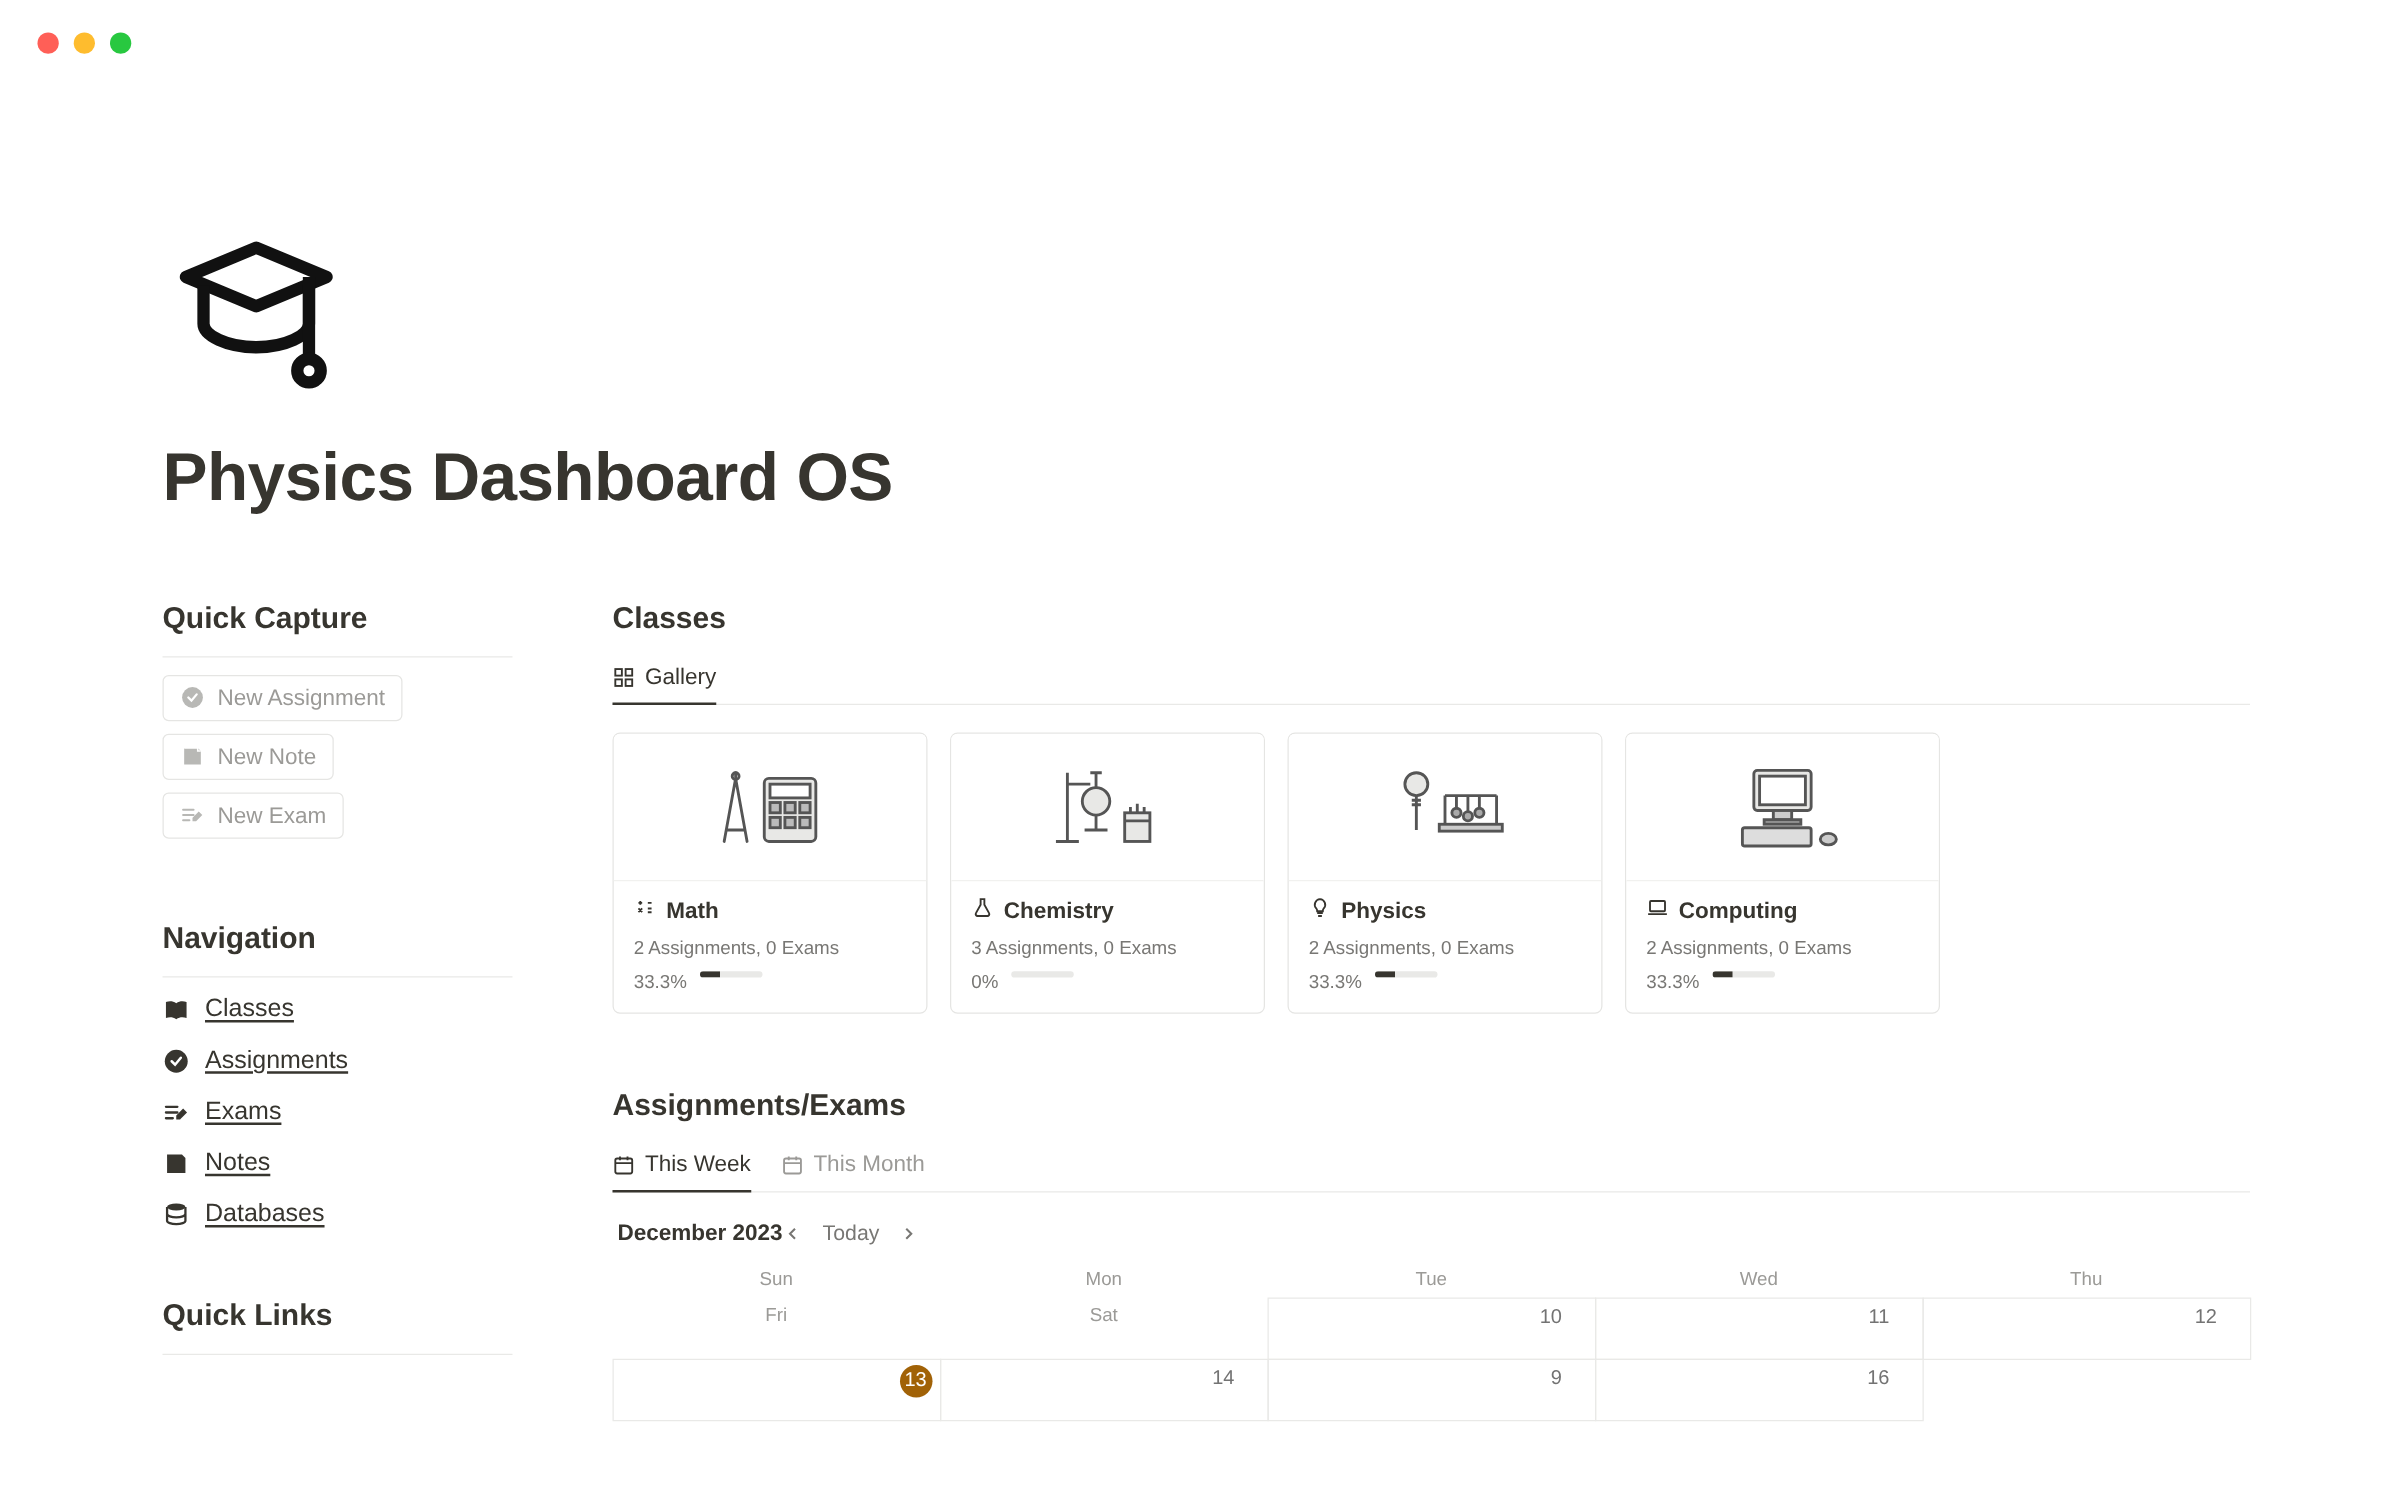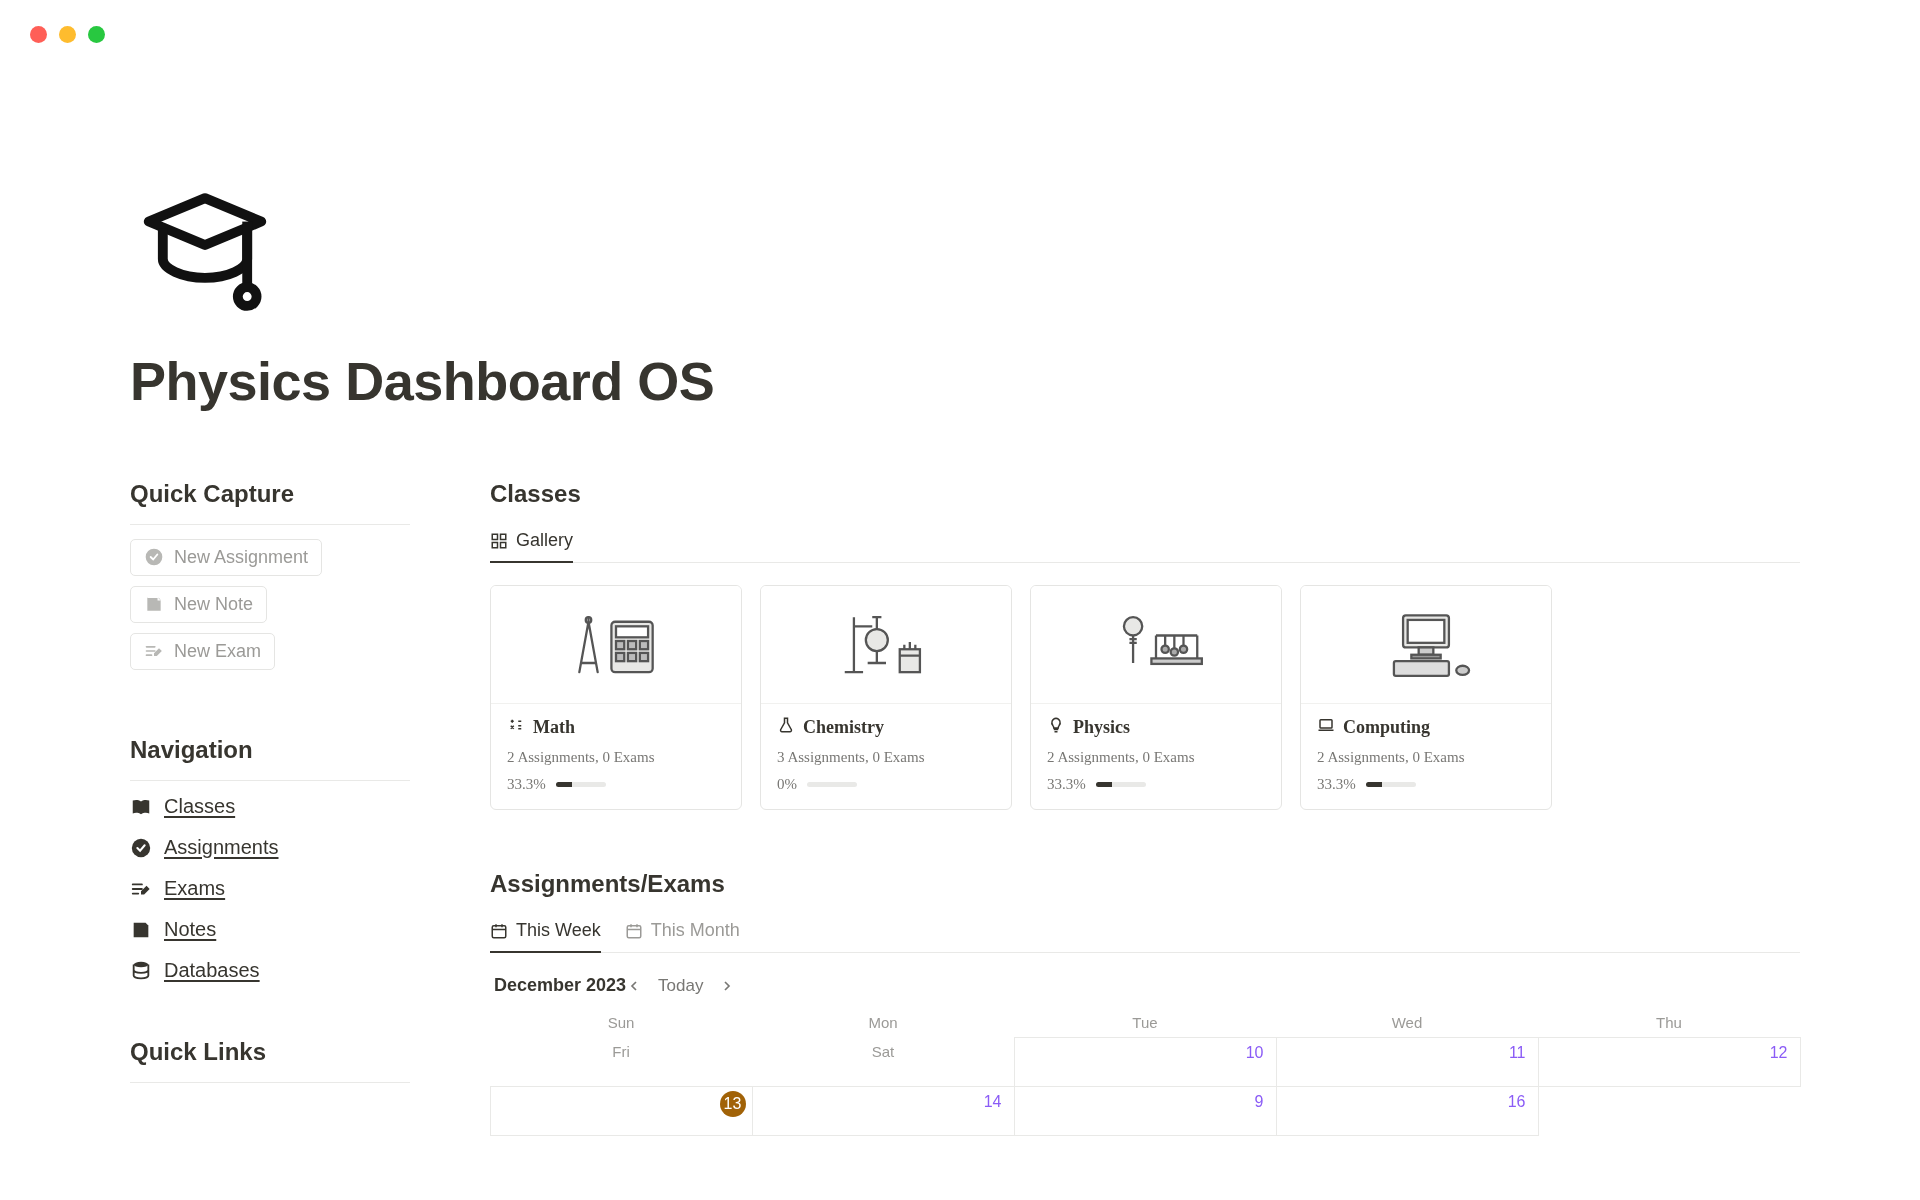--- a/index.html
+++ b/index.html
@@ -22,40 +22,40 @@
 .qc-btn svg { width:20px; height:20px; }
 .nav-link { display:flex; align-items:center; gap:12px; font-size:20px; font-weight:500; margin-bottom:18px; cursor:pointer; color:#37352f; }
 .nav-link span { text-decoration:underline; text-decoration-color:#37352f; text-decoration-thickness:1.5px; text-underline-offset:3px; }
 .nav-link svg { width:22px; height:22px; }
 .main-heading { font-size:24px; font-weight:700; margin-bottom:22px; }
 .view-tabs { display:flex; gap:24px; border-bottom:1px solid #e9e9e7; margin-bottom:22px; }
 .view-tab { display:flex; align-items:center; gap:8px; padding-bottom:10px; font-size:18px; color:#9b9a97; cursor:pointer; border-bottom:2px solid transparent; margin-bottom:-1px; }
 .view-tab.active { color:#37352f; border-bottom-color:#37352f; font-weight:500; }
 .view-tab svg { width:18px; height:18px; }
 .cards { display:flex; gap:18px; margin-bottom:60px; }
-.card { width:252px; border:1px solid #e5e5e3; border-radius:6px; overflow:hidden; cursor:pointer; background:#fff;font-family:Liberation Serif, serif; }
+.card { width:252px; border:1px solid #e5e5e3; border-radius:6px; overflow:hidden; cursor:pointer; background:#fff; }
 .card-img { height:118px; display:flex; align-items:center; justify-content:center; background:#fff; border-bottom:1px solid #f1f1ef; }
 .card-img svg { max-width:110px; max-height:90px; }
 .card-body { padding:12px 16px 16px; }
 .card-title { display:flex; align-items:center; gap:8px; font-size:18px; font-weight:600; margin-bottom:10px; }
 .card-title svg { width:18px; height:18px; }
 .card-meta { font-size:15px; color:#787774; margin-bottom:10px; }
-.card-prog-row { display:flex; align-items:center; gap:10px; }
+.card-prog-row { display:flex; align-items:flex-start; gap:10px; }
 .card-pct { font-size:15px; color:#787774; }
 .prog-bar { flex:0 0 50px; height:5px; background:#e9e9e7; border-radius:3px; overflow:hidden; }
 .prog-fill { height:100%; background:#37352f; }
 .cal-header { display:flex; align-items:center; margin-bottom:12px; padding:0 4px; }
 .cal-month { font-size:18px; font-weight:600; }
 .cal-nav { display:flex; align-items:center; gap:16px; color:#787774; }
 .cal-nav-btn { cursor:pointer; display:flex; align-items:center; }
 .cal-today { font-size:17px; cursor:pointer; }
 .cal-grid { display:grid; grid-template-columns:repeat(5,1fr); }
 .cal-dow { text-align:center; font-size:15px; color:#9b9a97; padding:6px 0; }
 .cal-day { border:1px solid #e9e9e7; height:50px; position:relative; padding:6px 10px; margin:-0.5px; }
-.cal-day-num { position:absolute; top:6px; right:12px; font-size:16px; color:#8b5cf6; }
+.cal-day-num { position:absolute; top:6px; right:26px; font-size:16px; color:#737373; }
 .cal-day-num.today { background:#a16207; color:#fff; width:26px; height:26px; border-radius:50%; display:flex; align-items:center; justify-content:center; right:6px; top:4px; }
 </style>
 </head>
 <body>
 
 <div class="traffic-lights">
   <div class="tl-red"></div>
   <div class="tl-yellow"></div>
   <div class="tl-green"></div>
 </div>

